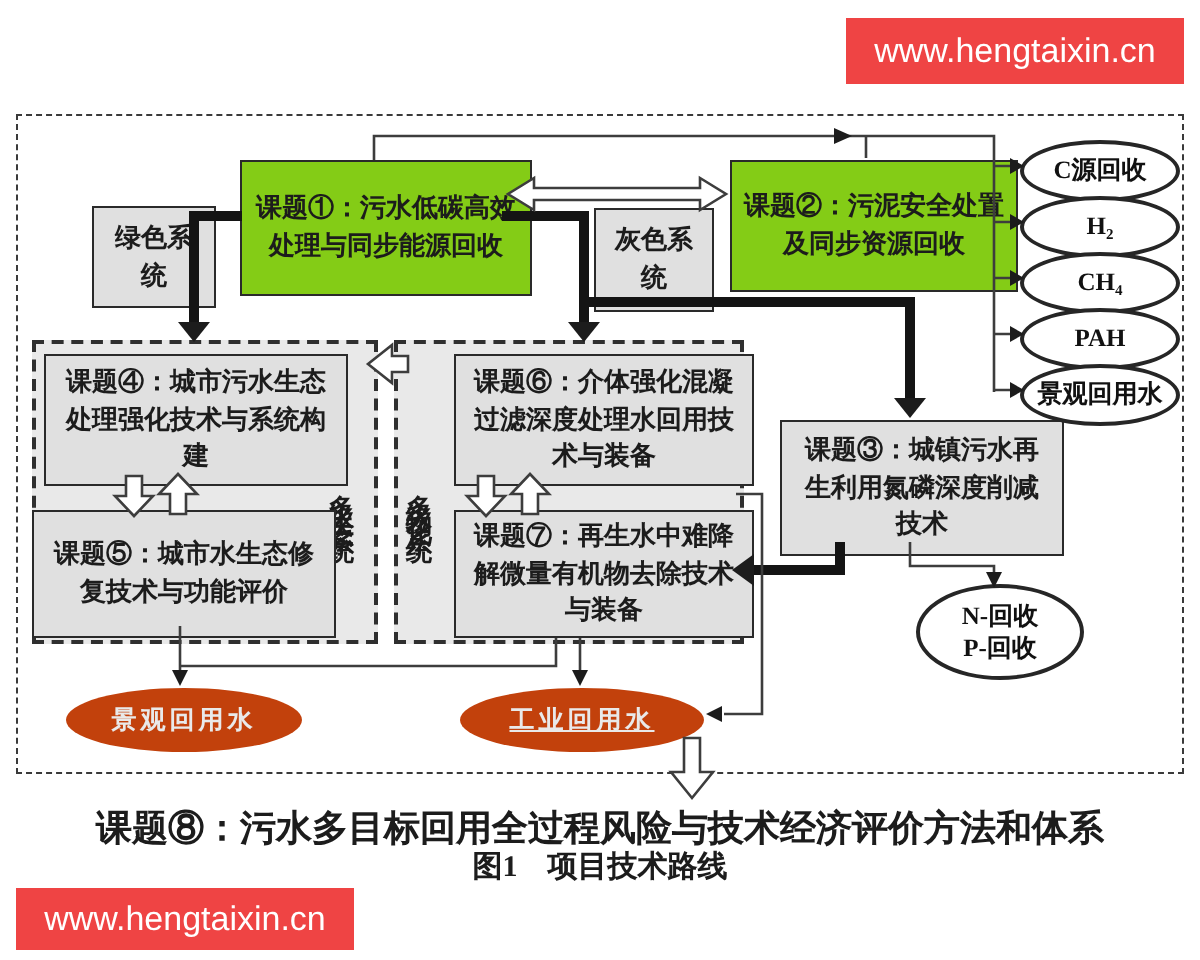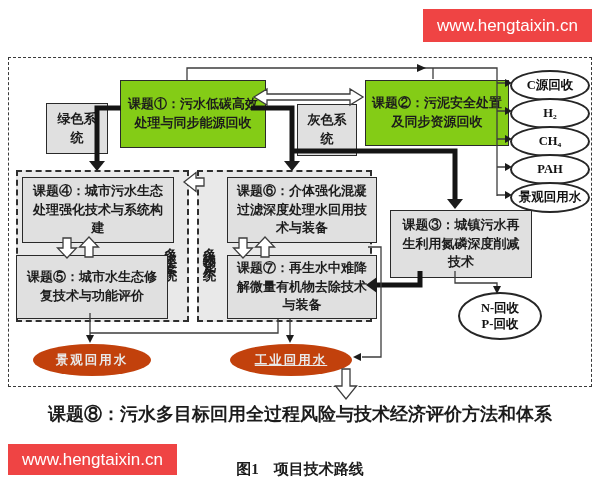--- a/index.html
+++ b/index.html
@@ -76,21 +76,21 @@
 <div class="ellipse out-ellipse" style="left:510px;top:154px;width:76px;height:27px;">PAH</div>
 <div class="ellipse out-ellipse" style="left:510px;top:182px;width:76px;height:27px;">景观回用水</div>
 
 <div class="ellipse out-ellipse np" style="left:458px;top:292px;width:80px;height:44px;">N-回收
 P-回收</div>
 
 <div class="ellipse water-ellipse" style="left:33px;top:344px;width:118px;height:32px;">景观回用水</div>
 <div class="ellipse water-ellipse" style="left:230px;top:344px;width:122px;height:32px;text-decoration:underline;">工业回用水</div>
 
 <div class="bottom-line" style="top:402px;">课题⑧：污水多目标回用全过程风险与技术经济评价方法和体系</div>
-<div class="caption" style="top:424px;margin-top:36px;">图1　项目技术路线</div>
+<div class="caption" style="top:424px;">图1　项目技术路线</div>
 
 <div class="watermark" style="left:423px;top:9px;width:169px;height:33px;">www.hengtaixin.cn</div>
 <div class="watermark" style="left:8px;top:444px;width:169px;height:31px;">www.hengtaixin.cn</div>
 
 <svg class="wires" width="600" height="480" viewBox="0 0 600 480">
   <g>
     <path class="shaft-thick" d="M121,108 H97 V163"></path>
     <polygon class="head" points="89,161 105,161 97,171"></polygon>
   </g>
   <g>

